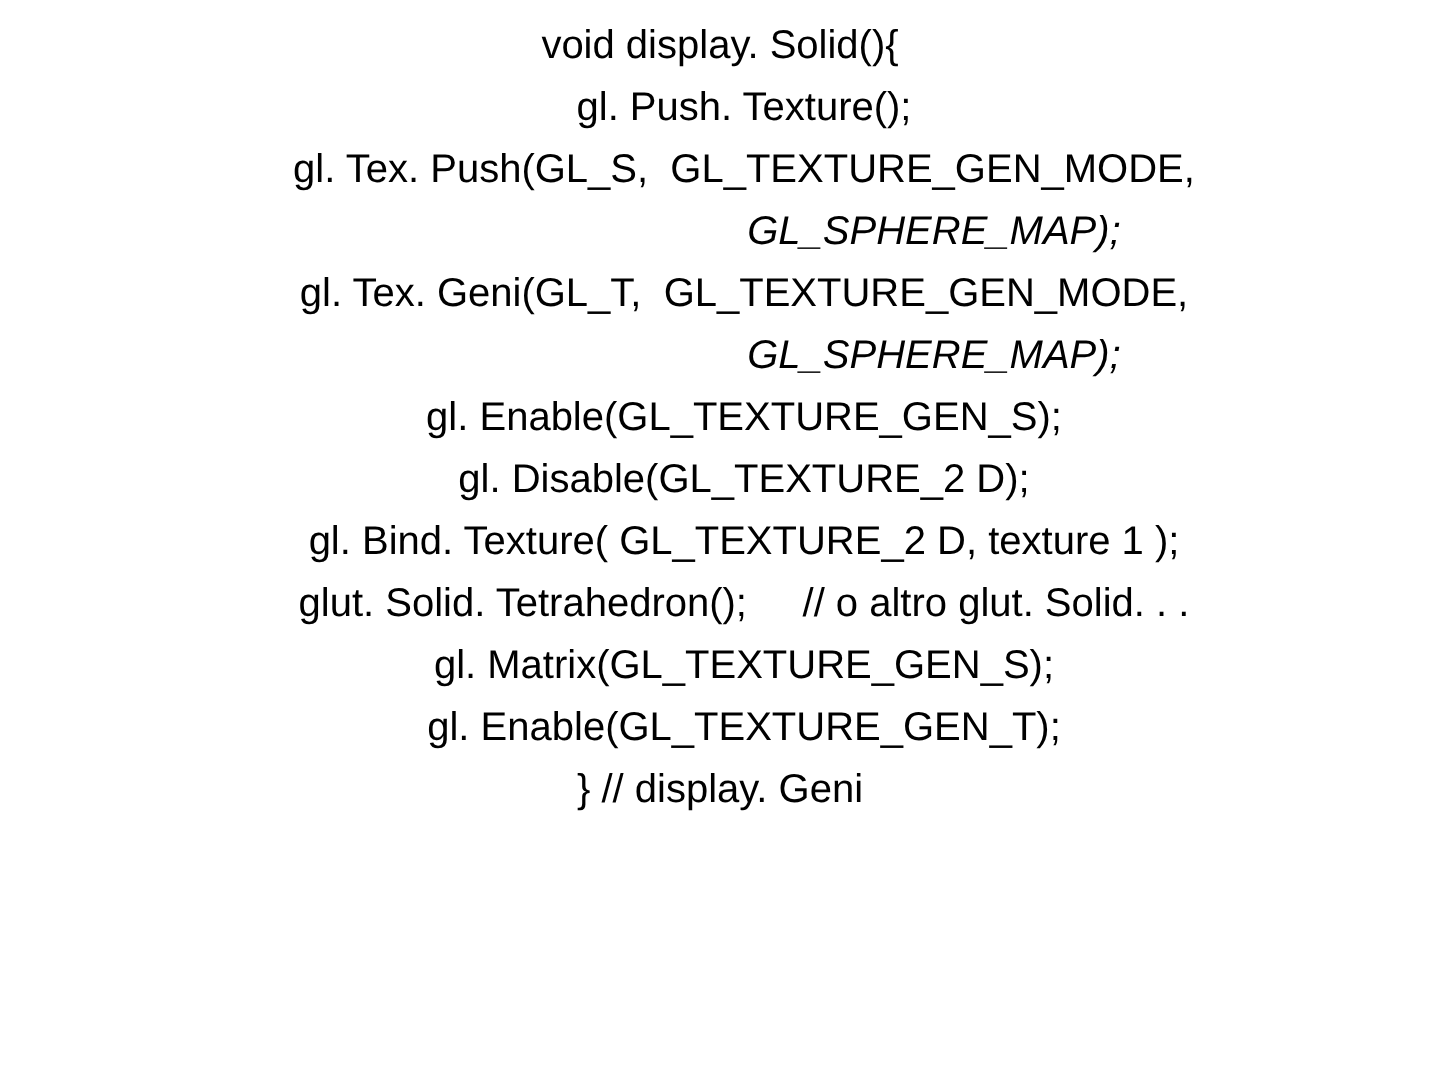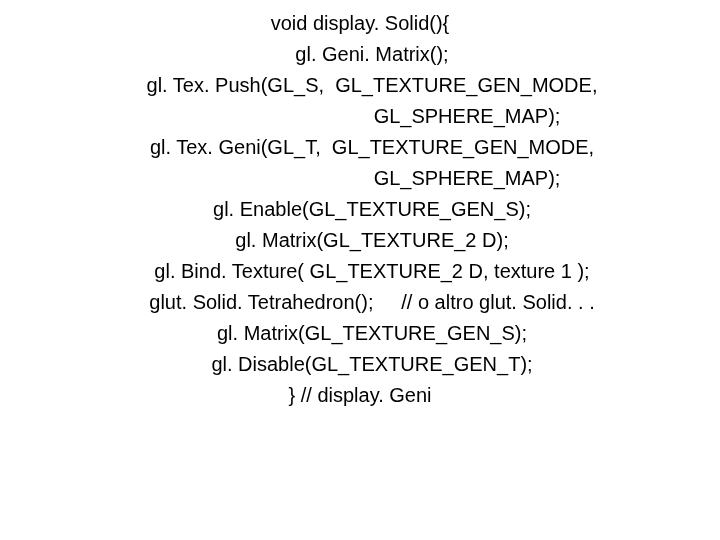--- a/index.html
+++ b/index.html
@@ -19,32 +19,33 @@
     }
     .code-line {
       white-space: pre;
       text-align: center;
     }
     .indent-1 {
       padding-left: 24px;
     }
     .continuation {
       padding-left: 214px;
+      font-style: italic;
     }
   </style>
 </head>
 <body>
 
 <div class="code-block">
   <div class="code-line">void display. Solid(){</div>
-  <div class="code-line indent-1">gl. Geni. Matrix();</div>
+  <div class="code-line indent-1">gl. Push. Texture();</div>
   <div class="code-line indent-1">gl. Tex. Push(GL_S,  GL_TEXTURE_GEN_MODE,</div>
   <div class="code-line continuation">GL_SPHERE_MAP);</div>
   <div class="code-line indent-1">gl. Tex. Geni(GL_T,  GL_TEXTURE_GEN_MODE,</div>
   <div class="code-line continuation">GL_SPHERE_MAP);</div>
   <div class="code-line indent-1">gl. Enable(GL_TEXTURE_GEN_S);</div>
-  <div class="code-line indent-1">gl. Matrix(GL_TEXTURE_2 D);</div>
+  <div class="code-line indent-1">gl. Disable(GL_TEXTURE_2 D);</div>
   <div class="code-line indent-1">gl. Bind. Texture( GL_TEXTURE_2 D, texture 1 );</div>
   <div class="code-line indent-1">glut. Solid. Tetrahedron();     // o altro glut. Solid. . .</div>
   <div class="code-line indent-1">gl. Matrix(GL_TEXTURE_GEN_S);</div>
-  <div class="code-line indent-1">gl. Disable(GL_TEXTURE_GEN_T);</div>
+  <div class="code-line indent-1">gl. Enable(GL_TEXTURE_GEN_T);</div>
   <div class="code-line">} // display. Geni</div>
 </div>
 
 </body></html>

